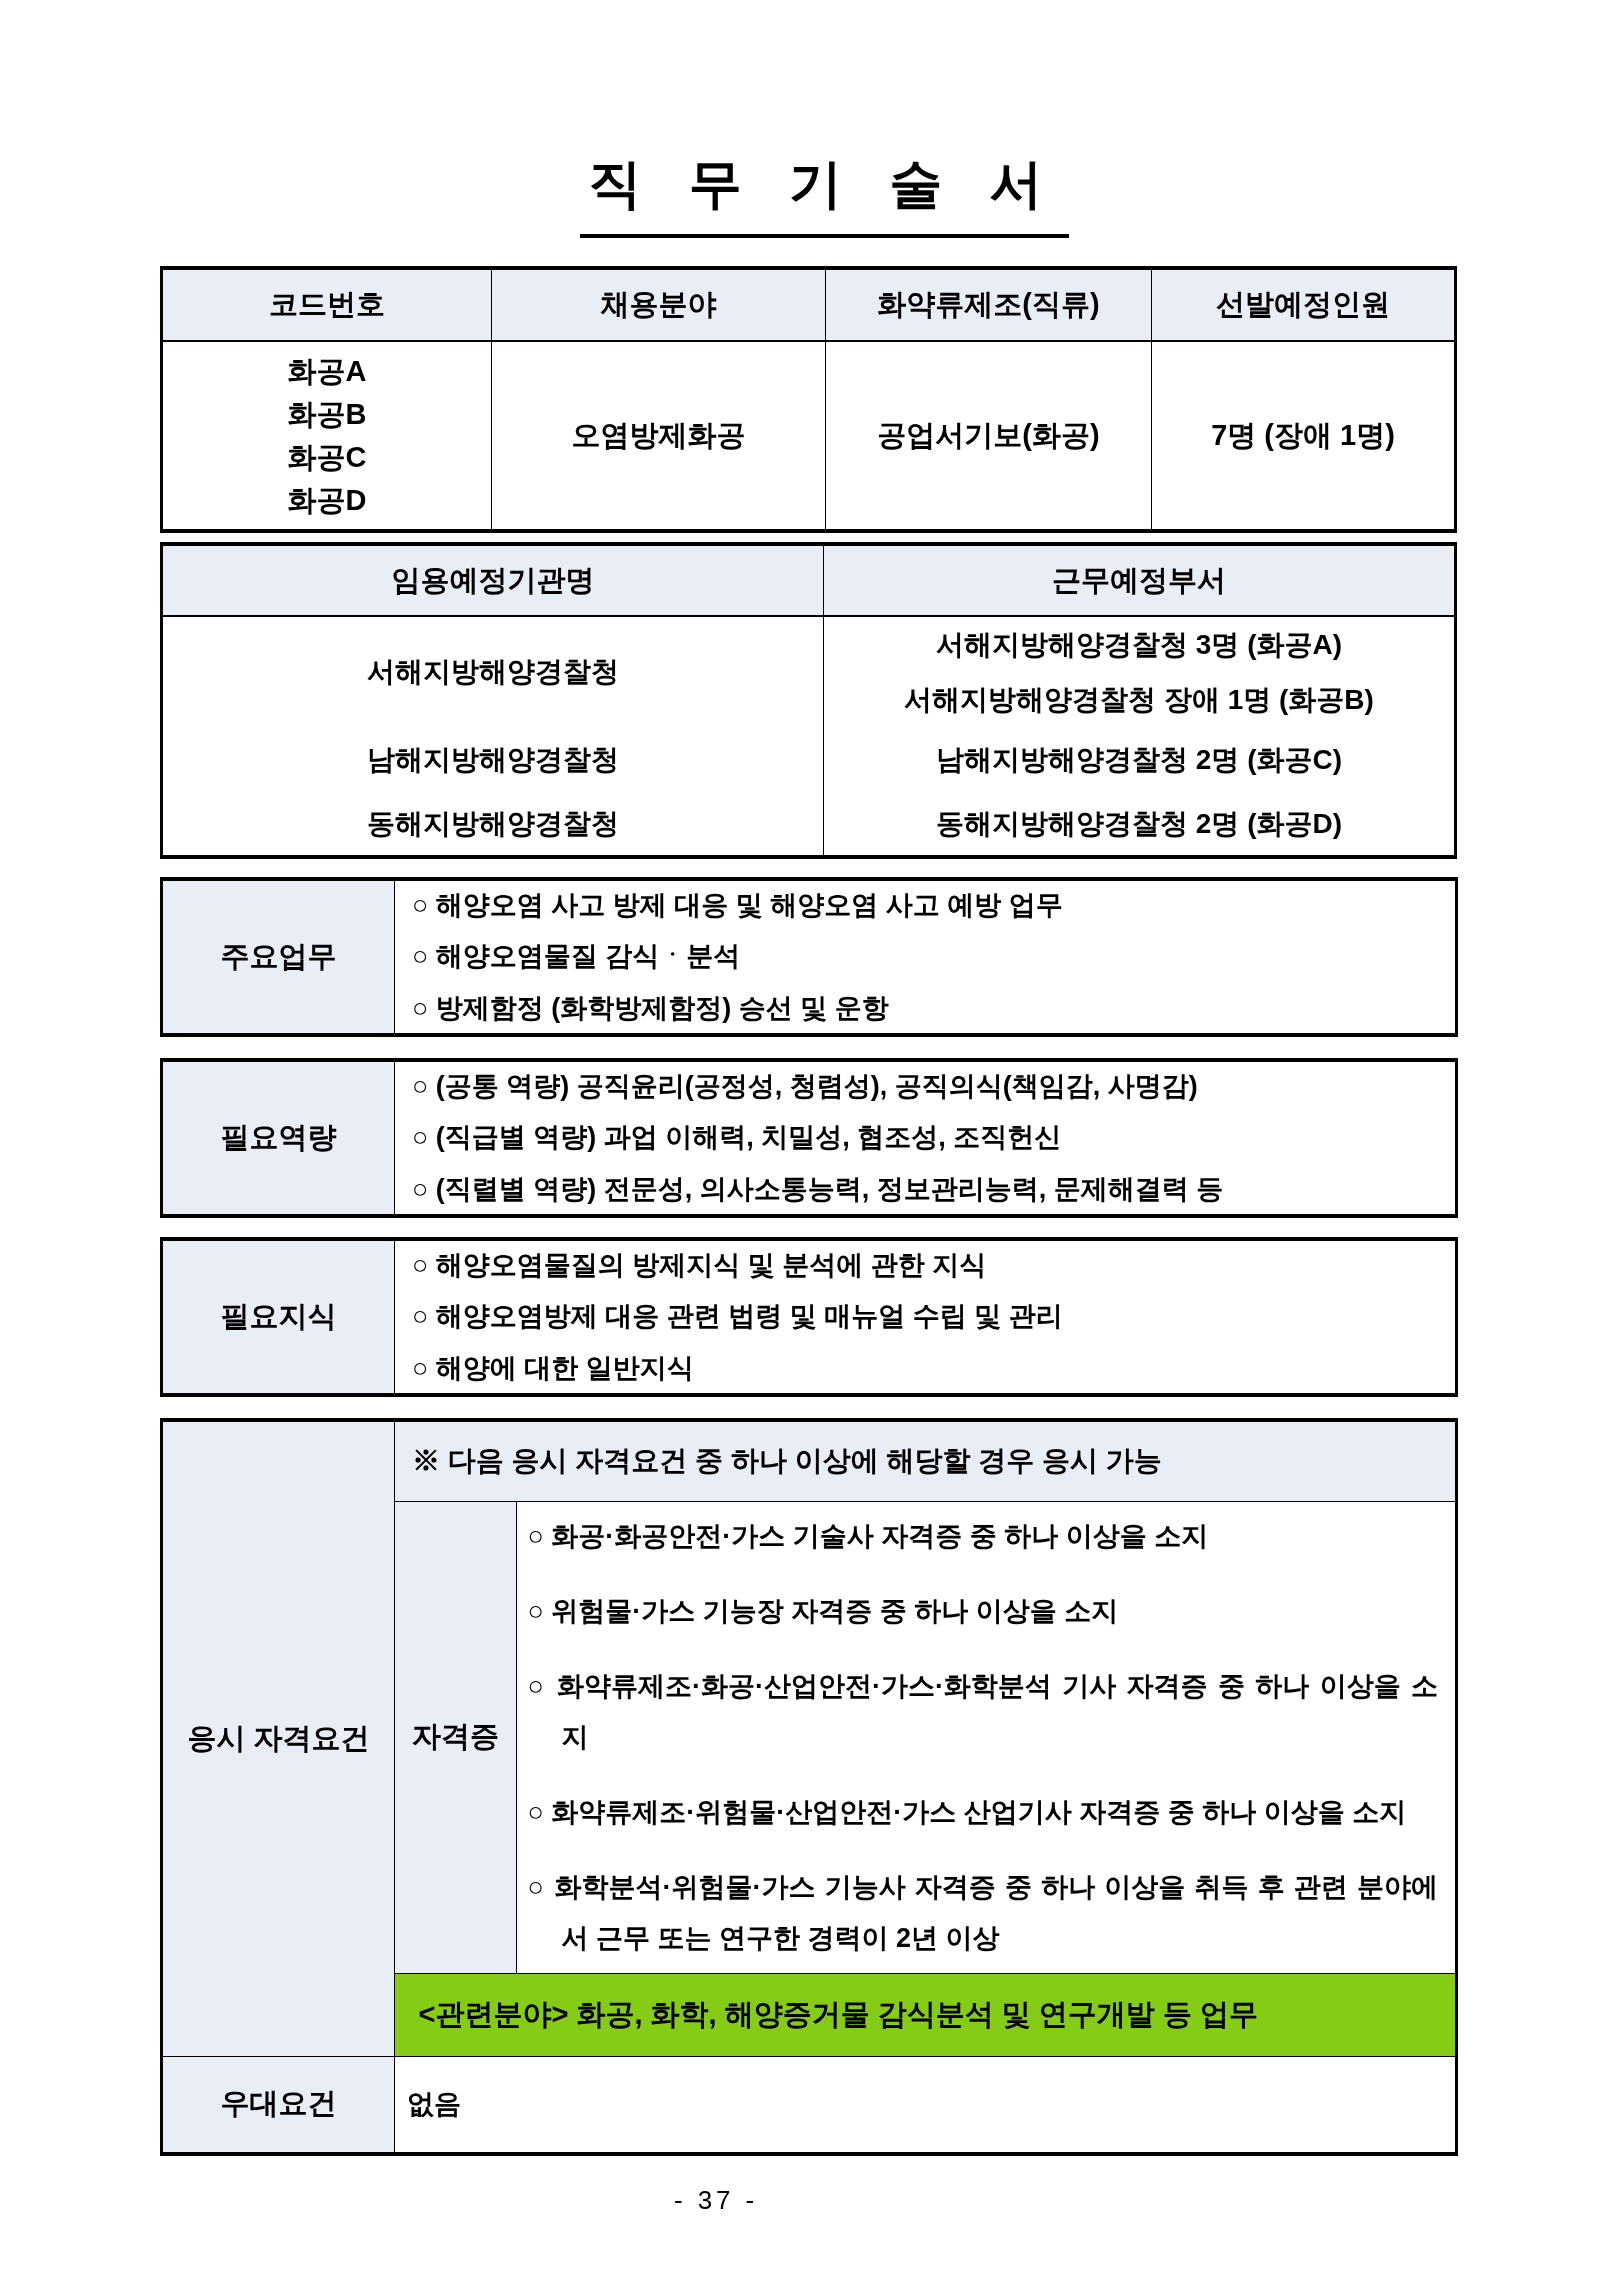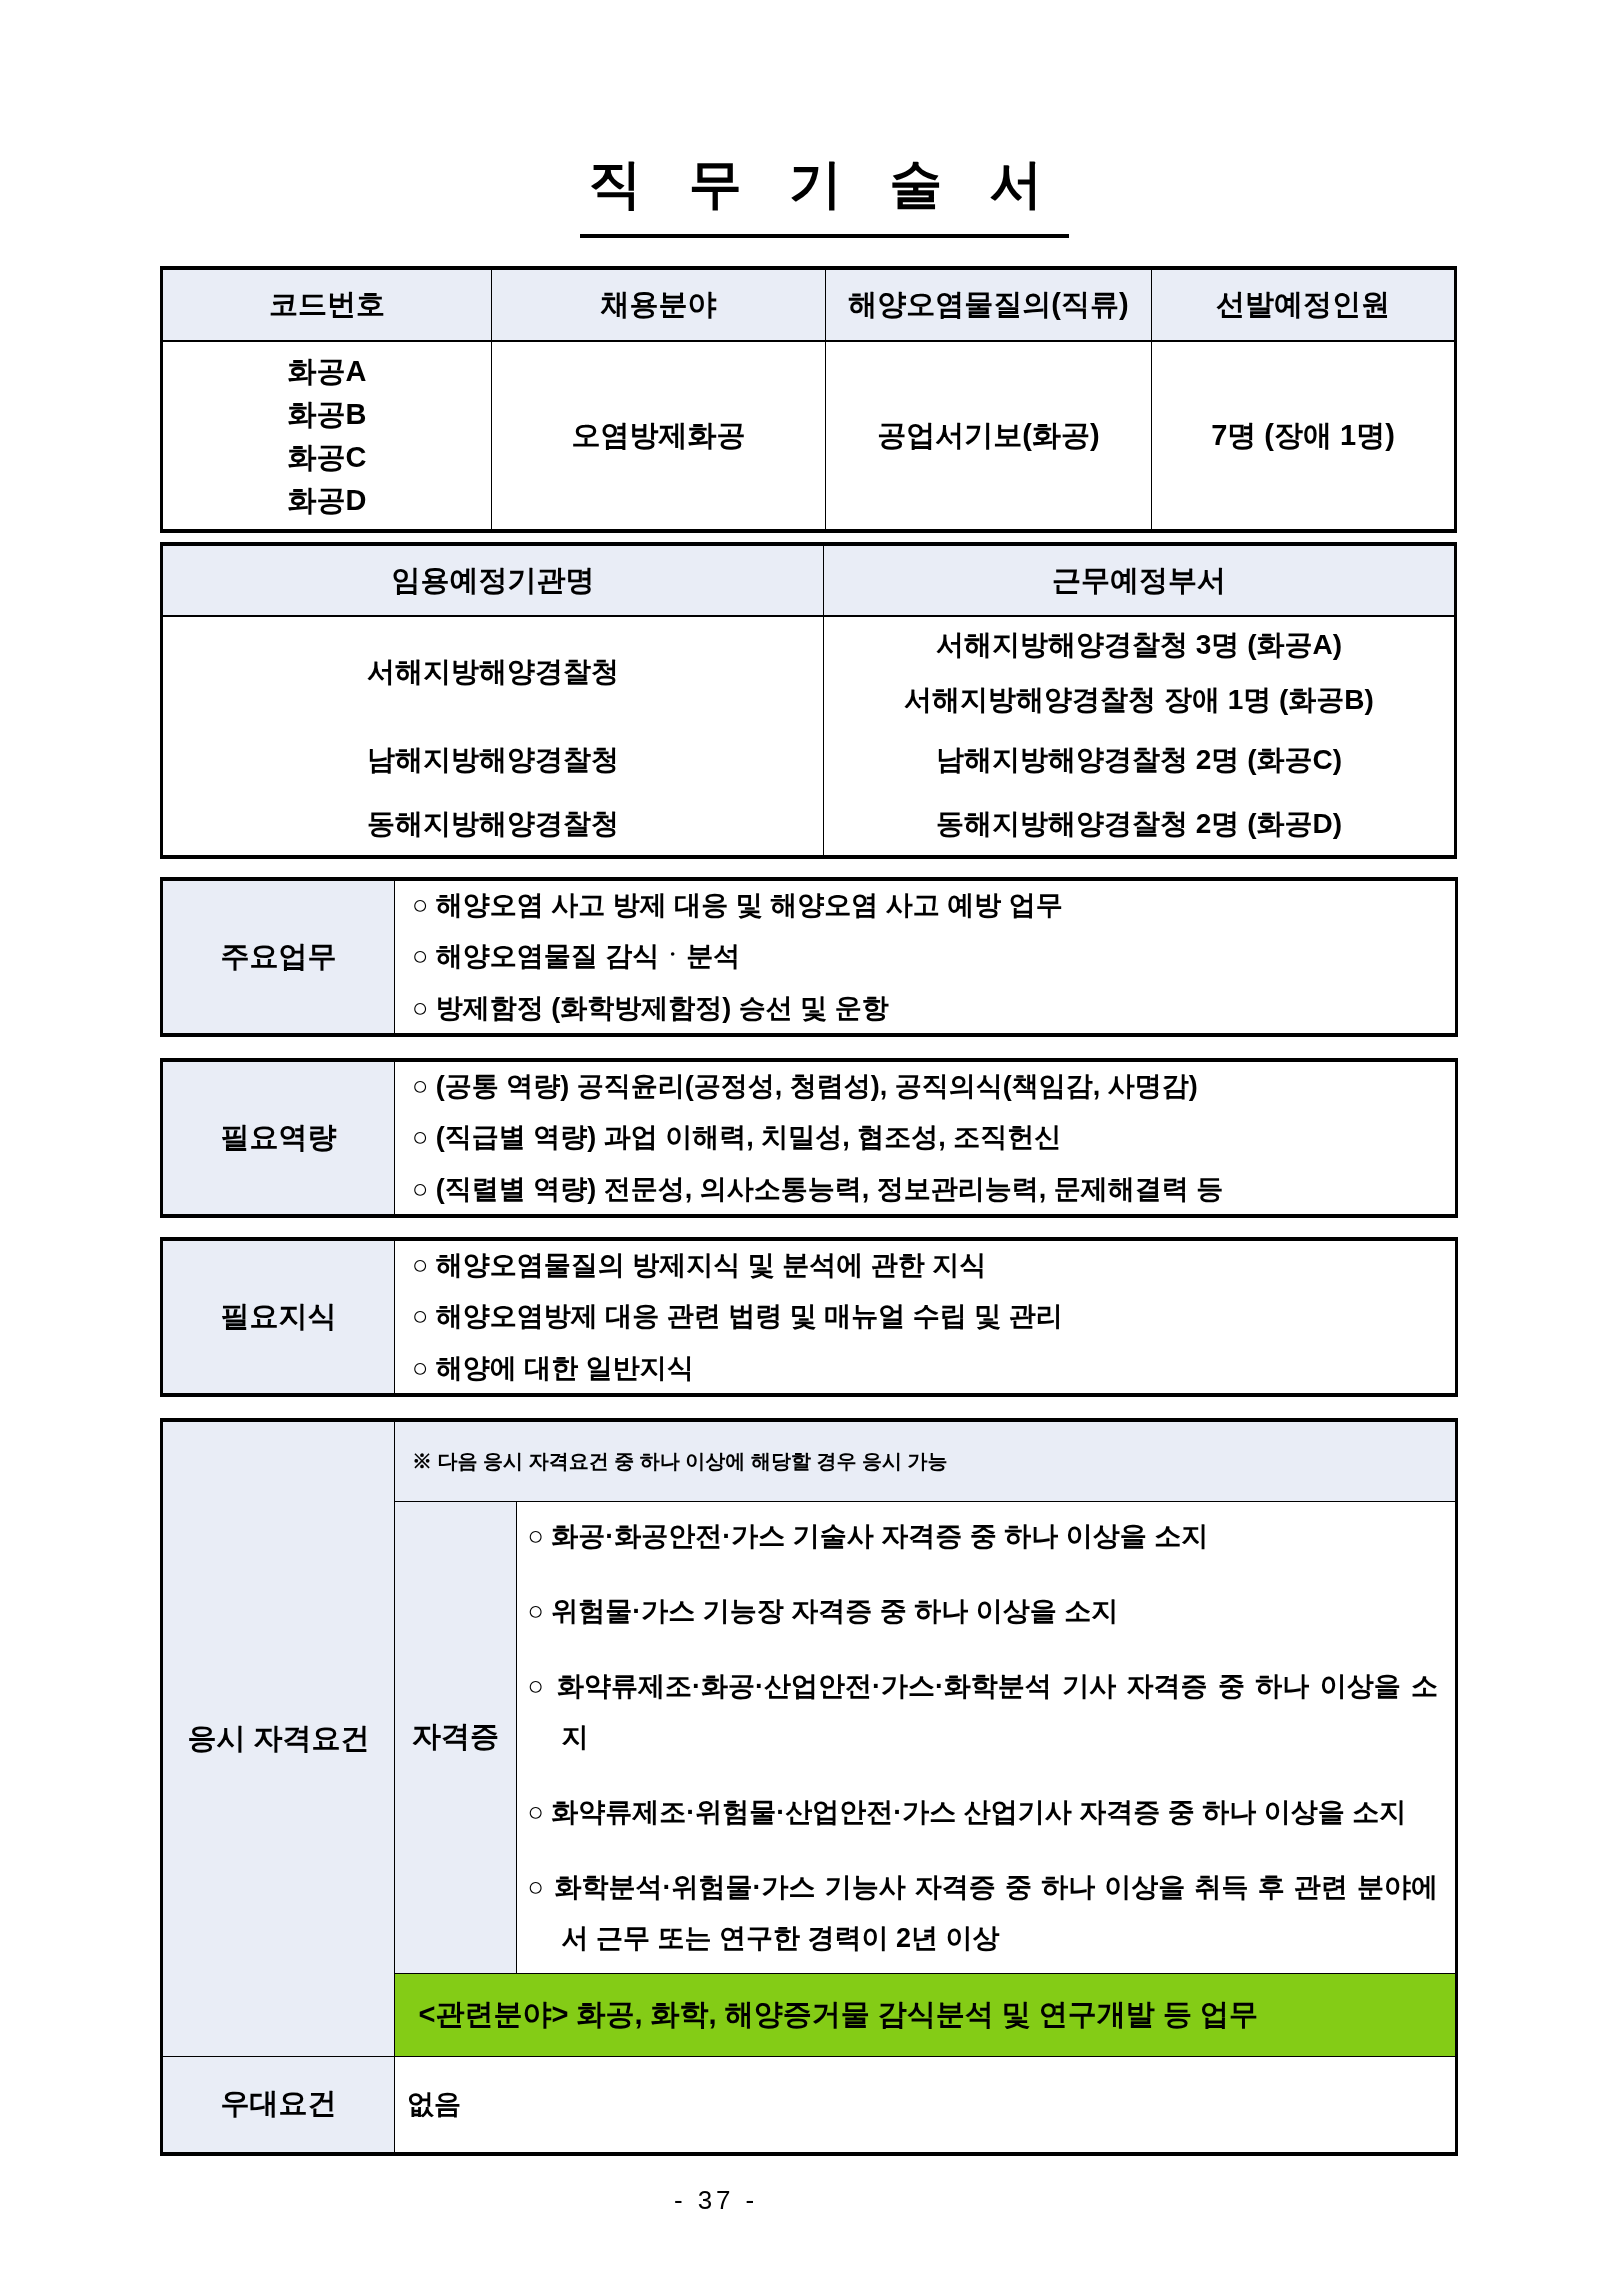--- a/index.html
+++ b/index.html
@@ -57,21 +57,21 @@
   .bullet-item { font-size:27px; line-height:37px; }
   .sec-tbl .items-flex { gap:11.7px; }
   
   #tbl-qual { top:1418px; height:703px; }
   #tbl-qual .note-row { height:81px; }
   #tbl-qual .cert-row { height:440px; }
   #tbl-qual .related-row { height:83px; }
   #tbl-qual .pref-row { height:98px; }
   .note-cell {
     background:#e9edf6; border-bottom:2.6px solid #000;
-    font-size:20px; padding-left:17px;
+    font-size:28px; padding-left:17px;
   }
   .cert-lbl-cell {
     background:#e9edf6; text-align:center; font-size:29px;
   }
   .cert-items-cell { padding:9px 17px 9px 10.4px; }
   .cert-items-cell .bullet-item {
     font-size:27px; line-height:51px;
     text-align:justify;
     padding-left:34px; text-indent:-34px;
   }
@@ -100,21 +100,21 @@
   <colgroup>
       <col style="width:330px">
       <col style="width:334px">
       <col style="width:326px">
       <col style="width:304px">
     </colgroup>
   <tbody>
       <tr class="hrow">
     <th>코드번호</th>
     <th>채용분야</th>
-    <th>해양오염물질의(직류)</th>
+    <th>화약류제조(직류)</th>
     <th>선발예정인원</th>
   </tr>
   <tr>
     <td>
       <div class="code-line">화공A</div>
       <div class="code-line">화공B</div>
       <div class="code-line">화공C</div>
       <div class="code-line">화공D</div>
     </td>
     <td>오염방제화공</td>

